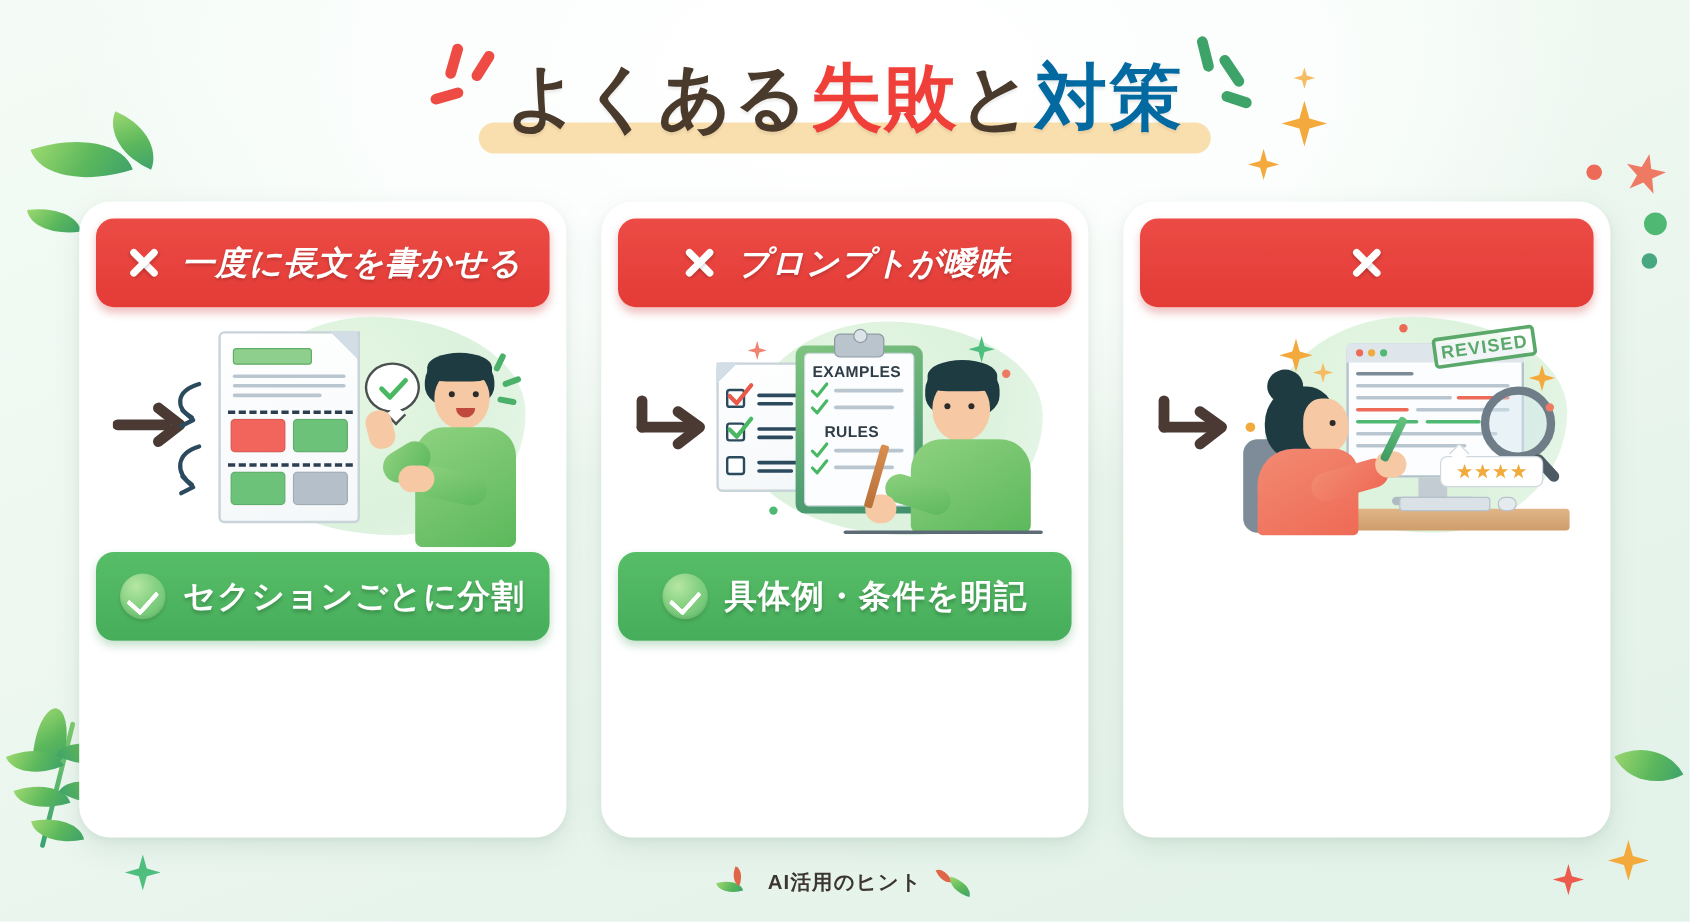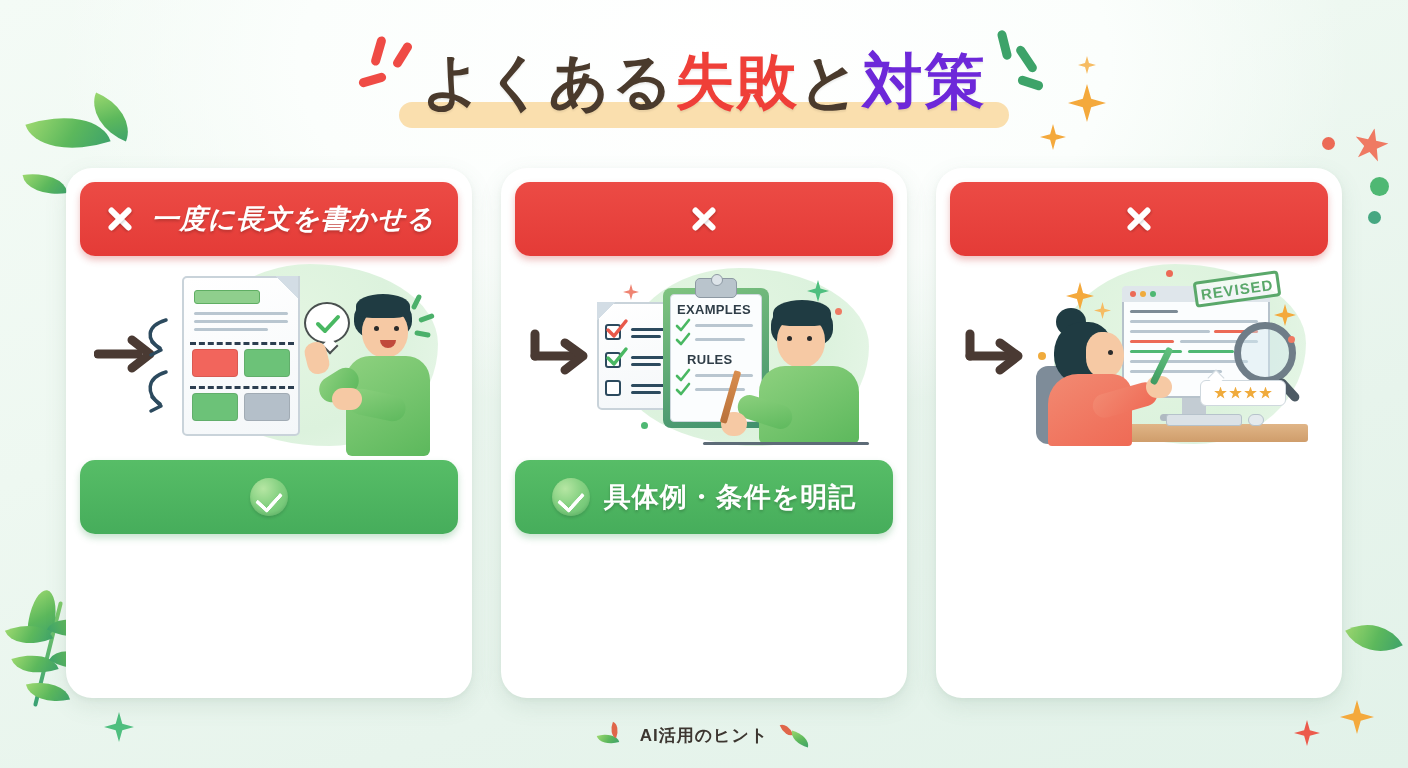--- a/index.html
+++ b/index.html
@@ -52,21 +52,21 @@
     font-size: 60px;
     font-weight: 700;
     letter-spacing: 2px;
     line-height: 1;
     white-space: nowrap;
     z-index: 3;
     text-shadow: 0 2px 2px rgba(0,0,0,0.07);
   }
   .title .t-dark  { color: #4a3a2c; }
   .title .t-red   { color: #ef3f38; }
-  .title .t-green { color: #6d28d9; }
+  .title .t-green { color: #0369a1; }
   .title-hl {
     position: absolute;
     left: 50%;
     transform: translateX(-50%);
     bottom: 2px;
     width: 610px; height: 26px;
     background: #fadfae;
     border-radius: 13px;
     z-index: 1;
   }
@@ -300,26 +300,28 @@
       <div class="shirt-green" style="position:absolute; left:268px; top:132px; width:58px; height:26px; border-radius:14px; transform:rotate(12deg);"></div>
       <div class="skin" style="position:absolute; left:252px; top:128px; width:30px; height:22px; border-radius:11px;"></div>
 
       <div class="dash" style="left:334px; top:34px; width:5px; height:16px; background:#4bb06a; transform:rotate(26deg);"></div>
       <div class="dash" style="left:344px; top:50px; width:5px; height:16px; background:#4bb06a; transform:rotate(70deg);"></div>
       <div class="dash" style="left:340px; top:66px; width:5px; height:16px; background:#4bb06a; transform:rotate(100deg);"></div>
     </div>
 
     <div class="bar bar-good">
       <span class="check-badge"></span>
+      <span>セクションごとに分割</span>
     </div>
   </div>
 
   <div class="card">
     <div class="bar bar-bad">
       <span class="x-glyph"></span>
+      <span>プロンプトが曖昧</span>
     </div>
 
     <div class="illus">
       <div class="blob" style="left:104px; top:8px; width:250px; height:178px;"></div>
 
       <svg class="arrow" viewBox="0 0 66 58">
         <path d="M6 8 L6 30" stroke="#4a3a33" stroke-width="9" stroke-linecap="round" fill="none"></path>
         <path d="M6 30 L44 30" stroke="#4a3a33" stroke-width="9" stroke-linecap="round" fill="none"></path>
         <path d="M36 17 L54 30 L36 44" stroke="#4a3a33" stroke-width="9" stroke-linecap="round" stroke-linejoin="round" fill="none"></path>
       </svg>

